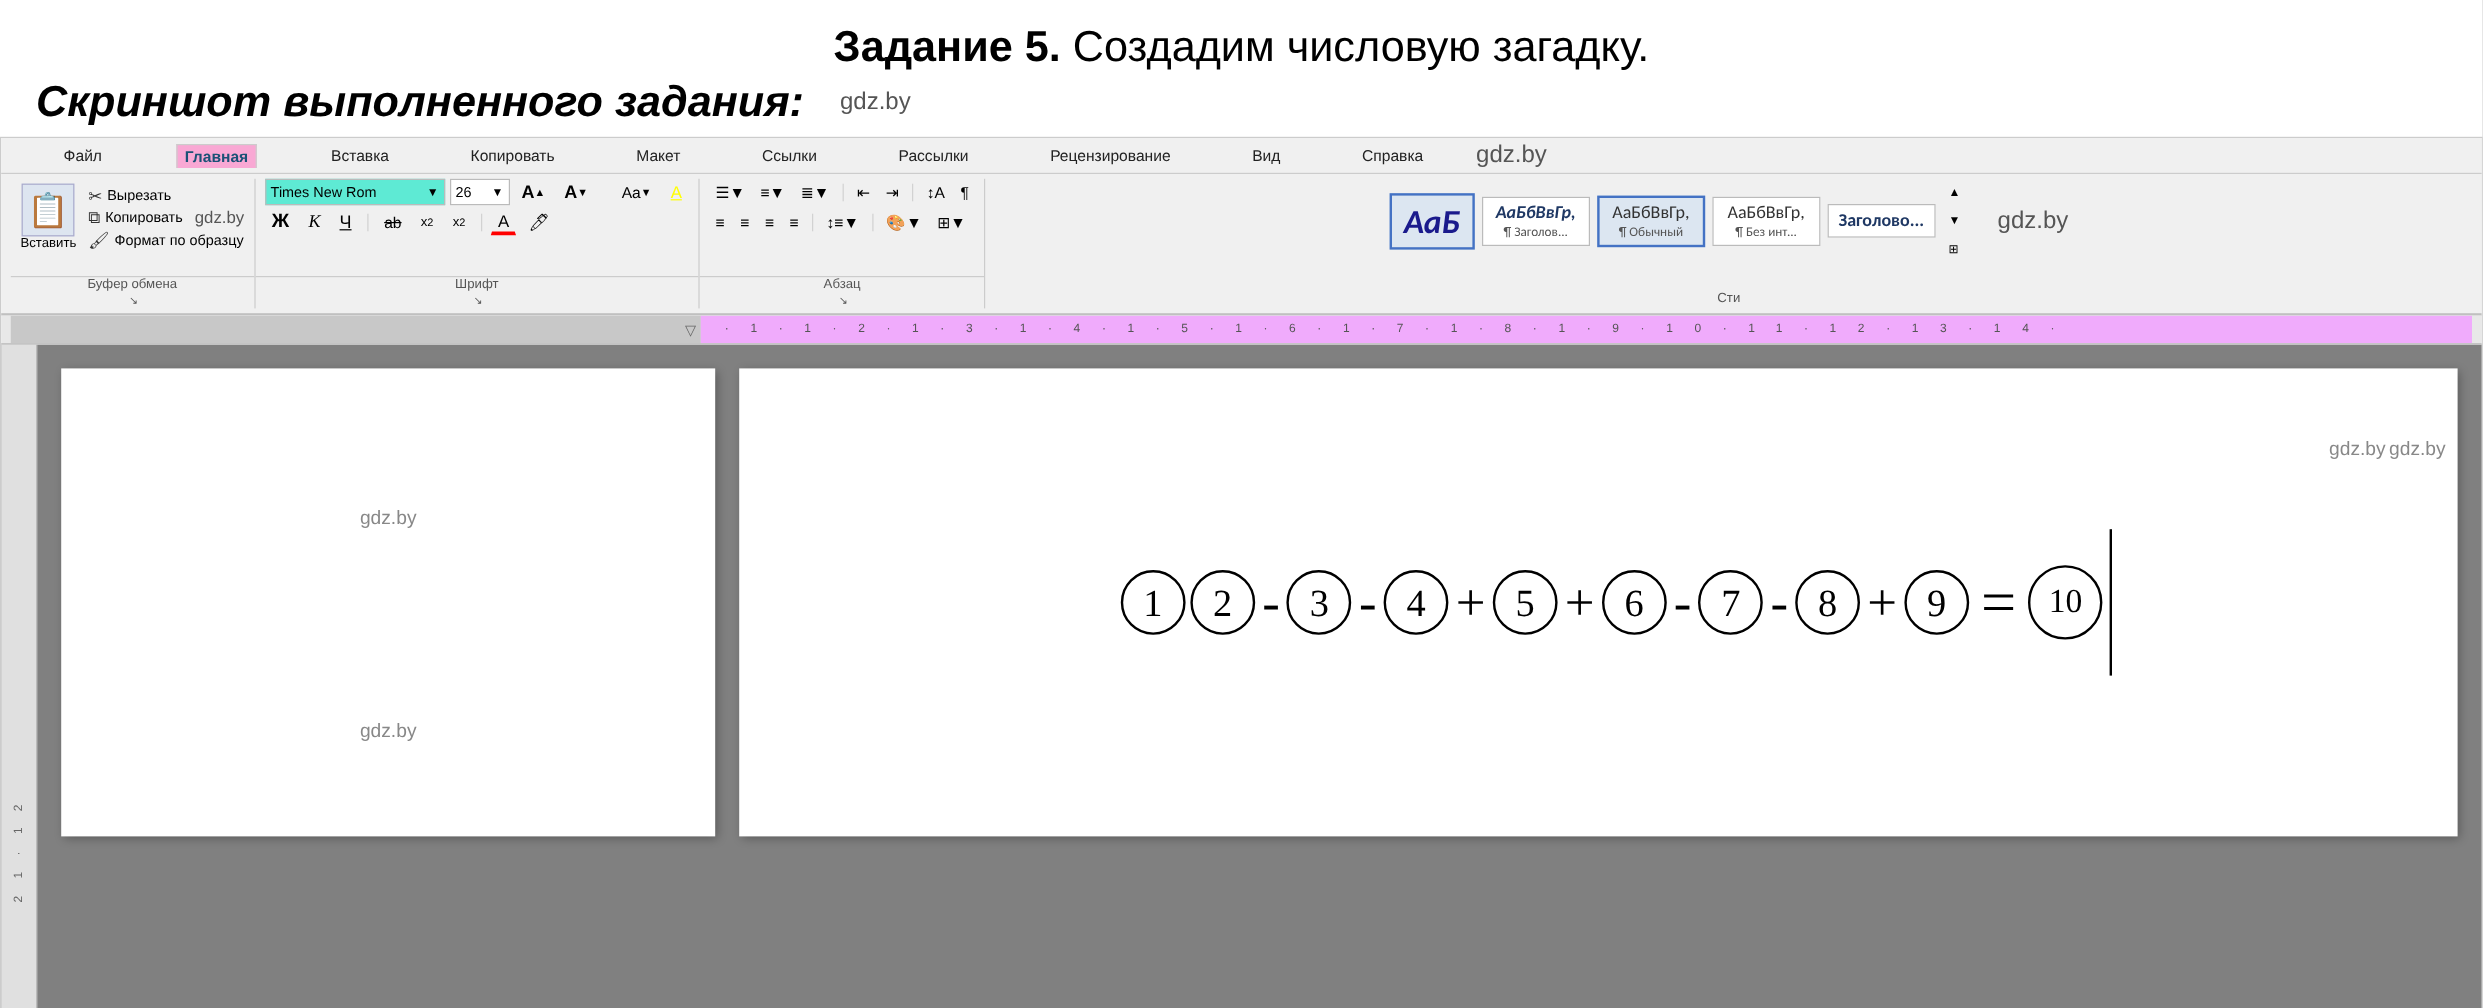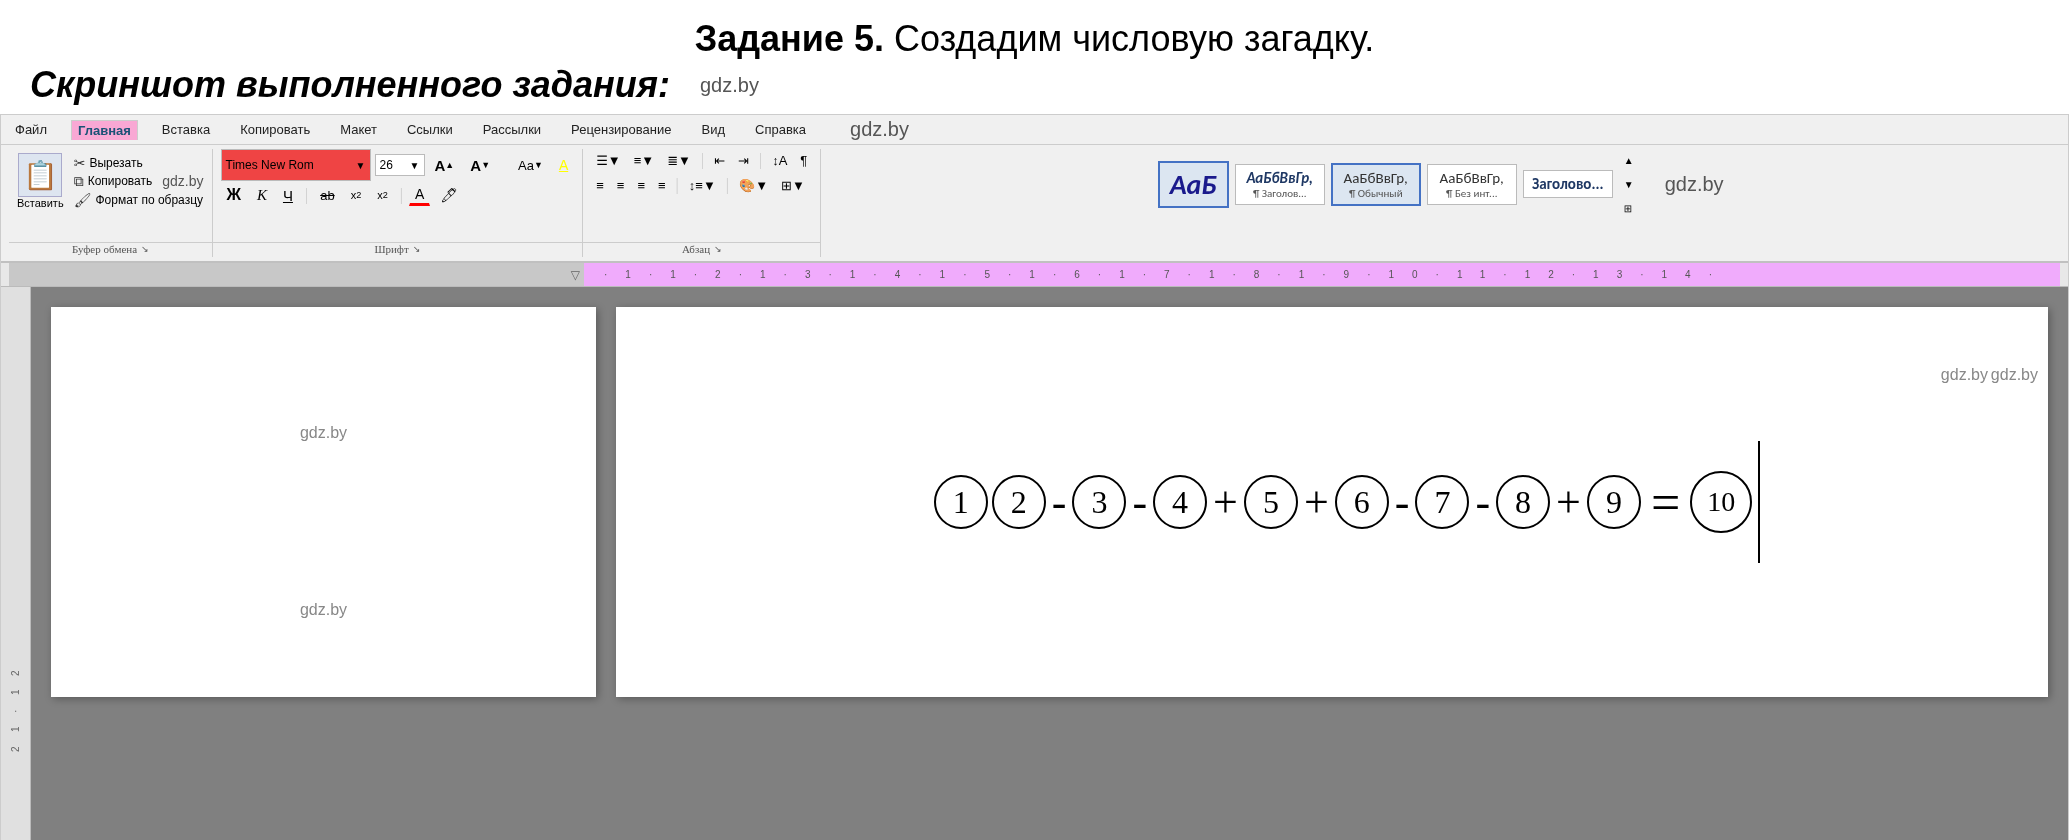--- a/index.html
+++ b/index.html
@@ -58,20 +58,21 @@
       font-family: 'Segoe UI', Arial, sans-serif;
       font-size: 13px;
       gap: 18px;
       height: 30px;
     }
     .menu-item {
       cursor: pointer;
       padding: 2px 6px;
       color: #222;
       white-space: nowrap;
+      margin-left: 38px;
     }
     .menu-item.active {
       background: #f9a8d4;
       border: 1px solid #ccc;
       border-bottom: none;
       font-weight: bold;
       color: #1a5276;
     }
 
     
@@ -142,31 +143,31 @@
       flex-direction: column;
       gap: 3px;
       padding-bottom: 18px;
     }
     .font-row {
       display: flex;
       align-items: center;
       gap: 4px;
     }
     .font-select {
-      background: #ef4444;
+      background: #5eead4;
       border: 1px solid #bbb;
       font-family: 'Segoe UI', Arial, sans-serif;
       font-size: 12px;
       padding: 2px 4px;
       cursor: pointer;
       display: flex;
       align-items: center;
       gap: 2px;
       min-width: 150px;
-      height: 32px;
+      height: 22px;
     }
     .size-select {
       background: #fff;
       border: 1px solid #bbb;
       font-family: 'Segoe UI', Arial, sans-serif;
       font-size: 12px;
       padding: 2px 4px;
       cursor: pointer;
       width: 50px;
       height: 22px;
@@ -385,26 +386,27 @@
       padding-bottom: 18px;
     }
     .group-label-row {
       position: absolute;
       bottom: 2px;
       left: 0;
       right: 0;
       text-align: left;
       font-size: 11px;
       color: #555;
-      font-family: Liberation Serif, serif;
+      font-family: Liberation Sans, sans-serif;
       border-top: 1px solid #ccc;
       display: flex;
       align-items: center;
       justify-content: center;
       gap: 2px;
+      flex-direction: column;
     }
   </style>
 </head>
 <body>
 
 <div class="page-header">
   <div>
     <span class="task-title">
       <b>Задание 5.</b>
       <span>Создадим числовую загадку.</span>
@@ -556,20 +558,23 @@
         <div class="style-item">
           <div style="font-size:15px;color:#1F3864;font-weight:bold;">Заголово...</div>
           <div style="font-size:11px;color:#555;"></div>
         </div>
         <div style="display:flex;flex-direction:column;gap:2px;align-self:stretch;justify-content:center;">
           <button class="para-btn" style="font-size:10px;">▲</button>
           <button class="para-btn" style="font-size:10px;">▼</button>
           <button class="para-btn" style="font-size:10px;">⊞</button>
         </div>
         <span class="gdz-watermark">gdz.by</span>
+      </div>
+      <div class="group-label-row" style="border-top:none;">
+        <span>Сти</span>
       </div>
     </div>
 
   </div>
 
   <div class="ruler">
     <div class="ruler-left-margin">
       <span style="font-size:12px;">▽</span>
     </div>
     <div class="ruler-right">

